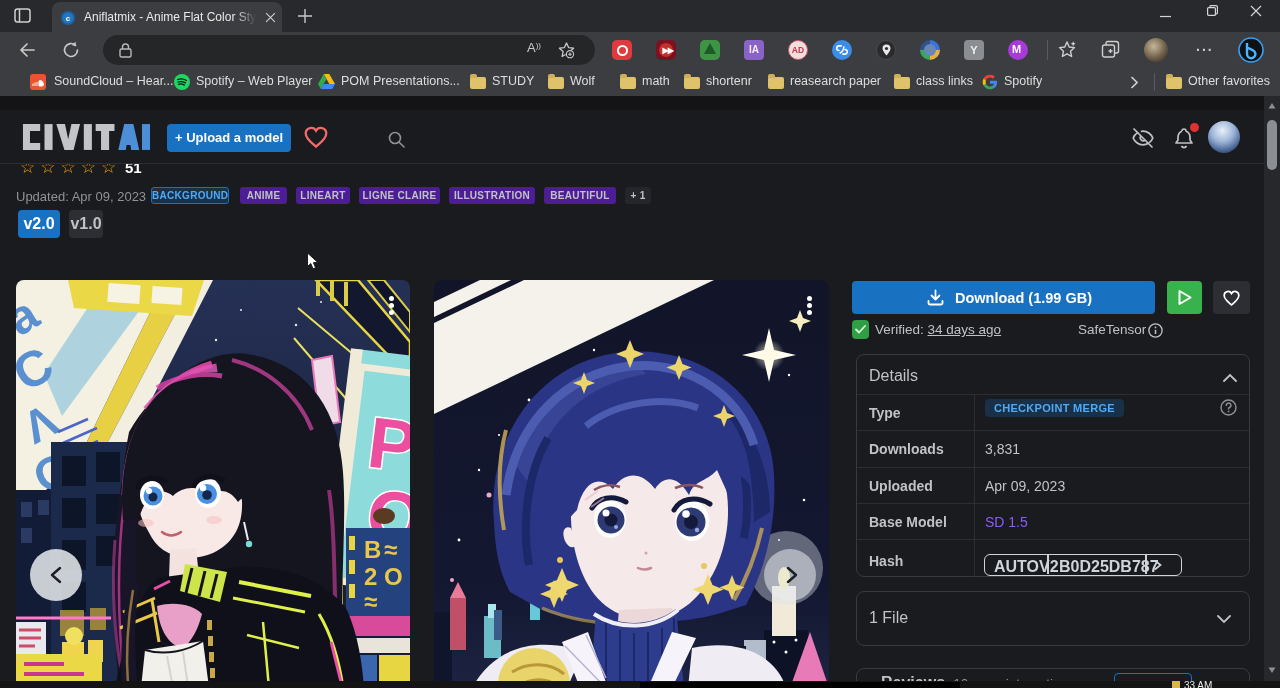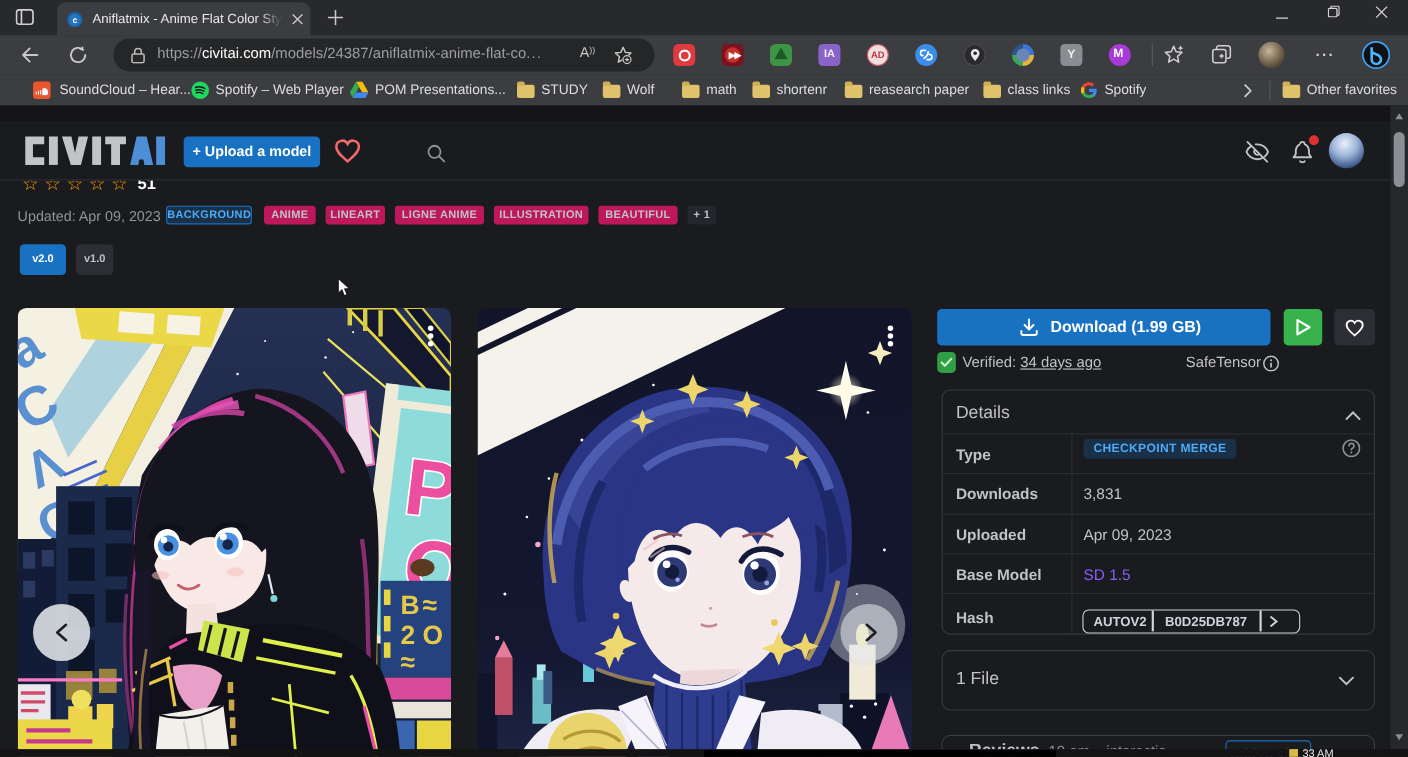--- a/index.html
+++ b/index.html
@@ -27,25 +27,25 @@
   
   #page { position:absolute; left:0; top:110px; width:1264px; height:578px; background:#1A1B1E; overflow:hidden; }
   #header { position:absolute; left:0; top:0; width:1264px; height:54px; background:#1A1B1E;
     border-bottom:1px solid #2C2E33; z-index:5; }
   #upload { position:absolute; left:167px; top:14px; width:124px; height:28px; background:#1971c2;
     border-radius:4px; color:#fff; font-weight:bold; font-size:13px; text-align:center; line-height:27px; }
   #search { position:absolute; left:375px; top:11px; width:510px; height:34px; background:#2b2c31;
     border:1px solid #373A40; border-radius:8px; color:#5c5f66; font-size:15px; line-height:32px;
     padding-left:37px; }
   
-  .badge { position:absolute; top:77px; height:17px; background:#be185d; border-radius:3px;
+  .badge { position:absolute; top:77px; height:17px; background:#4c1d95; border-radius:3px;
     color:#c1c2c5; font-size:10px; font-weight:bold; line-height:17px; text-align:center;
     letter-spacing:.3px; }
-  .vbtn { position:absolute; top:112px; height:28px; border-radius:4px; color:#fff;
-    font-size:10px; font-weight:bold; text-align:center; line-height:28px; }
+  .vbtn { position:absolute; top:100px; height:28px; border-radius:4px; color:#fff;
+    font-size:16px; font-weight:bold; text-align:center; line-height:28px; }
   
   .card { position:absolute; left:856px; background:#1A1B1E; border:1px solid #373A40; border-radius:8px; }
   .row-label { font-weight:bold; color:#c1c2c5; font-size:14px; }
   
   #scrollbar { position:absolute; left:1264px; top:96px; width:16px; height:592px; background:#27282b; }
   #thumb { position:absolute; left:3px; top:24px; width:10px; height:50px; background:#8b8f93; border-radius:5px; }
   
   #taskbar { position:absolute; left:0; top:681px; width:1280px; height:7px; background:#141414; }
 </style>
 </head>
@@ -90,21 +90,20 @@
   </svg>
   <svg class="abs" style="left:62px;top:9px" width="18" height="18" viewBox="0 0 18 18">
     <path d="M15.5 9 a6.5 6.5 0 1 1 -2 -4.7" fill="none" stroke="#c9c9c9" stroke-width="1.7" stroke-linecap="round"></path>
     <path d="M13.6 0.8 L13.9 4.9 L9.9 4.3 Z" fill="#c9c9c9"></path>
   </svg>
   <div id="urlpill">
     <svg class="abs" style="left:16px;top:8px" width="13" height="15" viewBox="0 0 13 15">
       <rect x="1" y="6" width="11" height="8" rx="1.5" fill="none" stroke="#b9b9b9" stroke-width="1.4"></rect>
       <path d="M3.5 6 V4 a3 3 0 0 1 6 0 V6" fill="none" stroke="#b9b9b9" stroke-width="1.4"></path>
     </svg>
-    <div class="abs" style="left:40px;top:6px;font-size:13.5px;color:#9d9ea2;white-space:nowrap">https://<span style="color:#fff">civitai.com</span>/models/24387/aniflatmix-anime-flat-co<span style="letter-spacing:1px">...</span></div>
     <div class="abs" style="left:424px;top:5px;font-size:13px;color:#c9c9c9">A<span style="font-size:8px;vertical-align:4px">))</span></div>
     <svg class="abs" style="left:455px;top:7px" width="17" height="17" viewBox="0 0 17 17">
       <path d="M8.5 1 L10.6 5.6 L15.6 6.2 L11.9 9.6 L12.9 14.5 L8.5 12 L4.1 14.5 L5.1 9.6 L1.4 6.2 L6.4 5.6 Z" fill="none" stroke="#c9c9c9" stroke-width="1.3" stroke-linejoin="round"></path>
       <circle cx="12" cy="12.2" r="4.2" fill="#252628"></circle>
       <circle cx="12" cy="12.2" r="3.6" fill="none" stroke="#c9c9c9" stroke-width="1.1"></circle>
       <path d="M12 10.4 V14 M10.2 12.2 H13.8" stroke="#c9c9c9" stroke-width="1.1"></path>
     </svg>
   </div>
   <div id="exticons">
 
@@ -213,21 +212,21 @@
 <div id="page">
   <div id="content">
 
     <div class="abs" style="left:20px;top:47px;color:#f59f00;font-size:17px;letter-spacing:5px">☆☆☆☆☆</div>
     <div class="abs" style="left:125px;top:49px;color:#fff;font-weight:bold;font-size:15px">51</div>
 
     <div class="abs" style="left:16px;top:79px;color:#909296;font-size:13px">Updated: Apr 09, 2023</div>
     <div class="badge" style="left:151px;width:78px;background:rgba(25,113,194,.25);border:1px solid #1971c2;color:#4dabf7;line-height:15px">BACKGROUND</div>
     <div class="badge" style="left:240px;width:47px">ANIME</div>
     <div class="badge" style="left:296px;width:54px">LINEART</div>
-    <div class="badge" style="left:359px;width:81px">LIGNE ANIME</div>
+    <div class="badge" style="left:359px;width:81px">LIGNE CLAIRE</div>
     <div class="badge" style="left:449px;width:86px">ILLUSTRATION</div>
     <div class="badge" style="left:544px;width:72px">BEAUTIFUL</div>
     <div class="badge" style="left:625px;width:26px;background:#25262b">+ 1</div>
 
     <div class="vbtn" style="left:18px;width:42px;background:#1971c2">v2.0</div>
     <div class="vbtn" style="left:69px;width:34px;background:#2C2E33;color:#c1c2c5">v1.0</div>
 
     <svg class="abs" style="left:306px;top:142px;z-index:40" width="14" height="19" viewBox="0 0 14 19">
       <path d="M1.5 1 L1.5 14.5 L4.8 11.6 L7 16.8 L9.6 15.7 L7.4 10.7 L11.8 10.4 Z" fill="#fff" stroke="#1a1a1a" stroke-width="1"></path>
     </svg>
@@ -613,21 +612,21 @@
       <div class="abs row-label" style="left:12px;top:86px">Downloads</div>
       <div class="abs" style="left:128px;top:86px;color:#c1c2c5;font-size:14px">3,831</div>
       <div class="abs" style="left:0;top:112px;width:392px;height:1px;background:#2C2E33"></div>
       <div class="abs row-label" style="left:12px;top:123px">Uploaded</div>
       <div class="abs" style="left:128px;top:123px;color:#c1c2c5;font-size:14px">Apr 09, 2023</div>
       <div class="abs" style="left:0;top:148px;width:392px;height:1px;background:#2C2E33"></div>
       <div class="abs row-label" style="left:12px;top:159px">Base Model</div>
       <div class="abs" style="left:128px;top:159px;color:#8b5cf6;font-size:14px">SD 1.5</div>
       <div class="abs" style="left:0;top:184px;width:392px;height:1px;background:#2C2E33"></div>
       <div class="abs row-label" style="left:12px;top:198px">Hash</div>
-      <div class="abs" style="left:127px;top:199px;width:198px;height:22px;border:1.5px solid #ced4da;border-radius:6px;color:#ced4da;font-size:12px;font-weight:bold">
+      <div class="abs" style="left:127px;top:199px;width:198px;height:22px;border:1.5px solid #ced4da;border-radius:6px;color:#ced4da;font-size:16px;font-weight:bold">
         <span class="abs" style="left:9px;top:3px">AUTOV2</span>
         <span class="abs" style="left:62px;top:0;width:1.5px;height:19px;background:#ced4da"></span>
         <span class="abs" style="left:74px;top:3px">B0D25DB787</span>
         <span class="abs" style="left:160px;top:0;width:1.5px;height:19px;background:#ced4da"></span>
         <svg class="abs" style="left:169px;top:5px" width="8" height="10" viewBox="0 0 8 10">
             <path d="M1.5 1 L6.5 5 L1.5 9" fill="none" stroke="#ced4da" stroke-width="1.7" stroke-linecap="round"></path>
           </svg>
       </div>
     </div>
 

